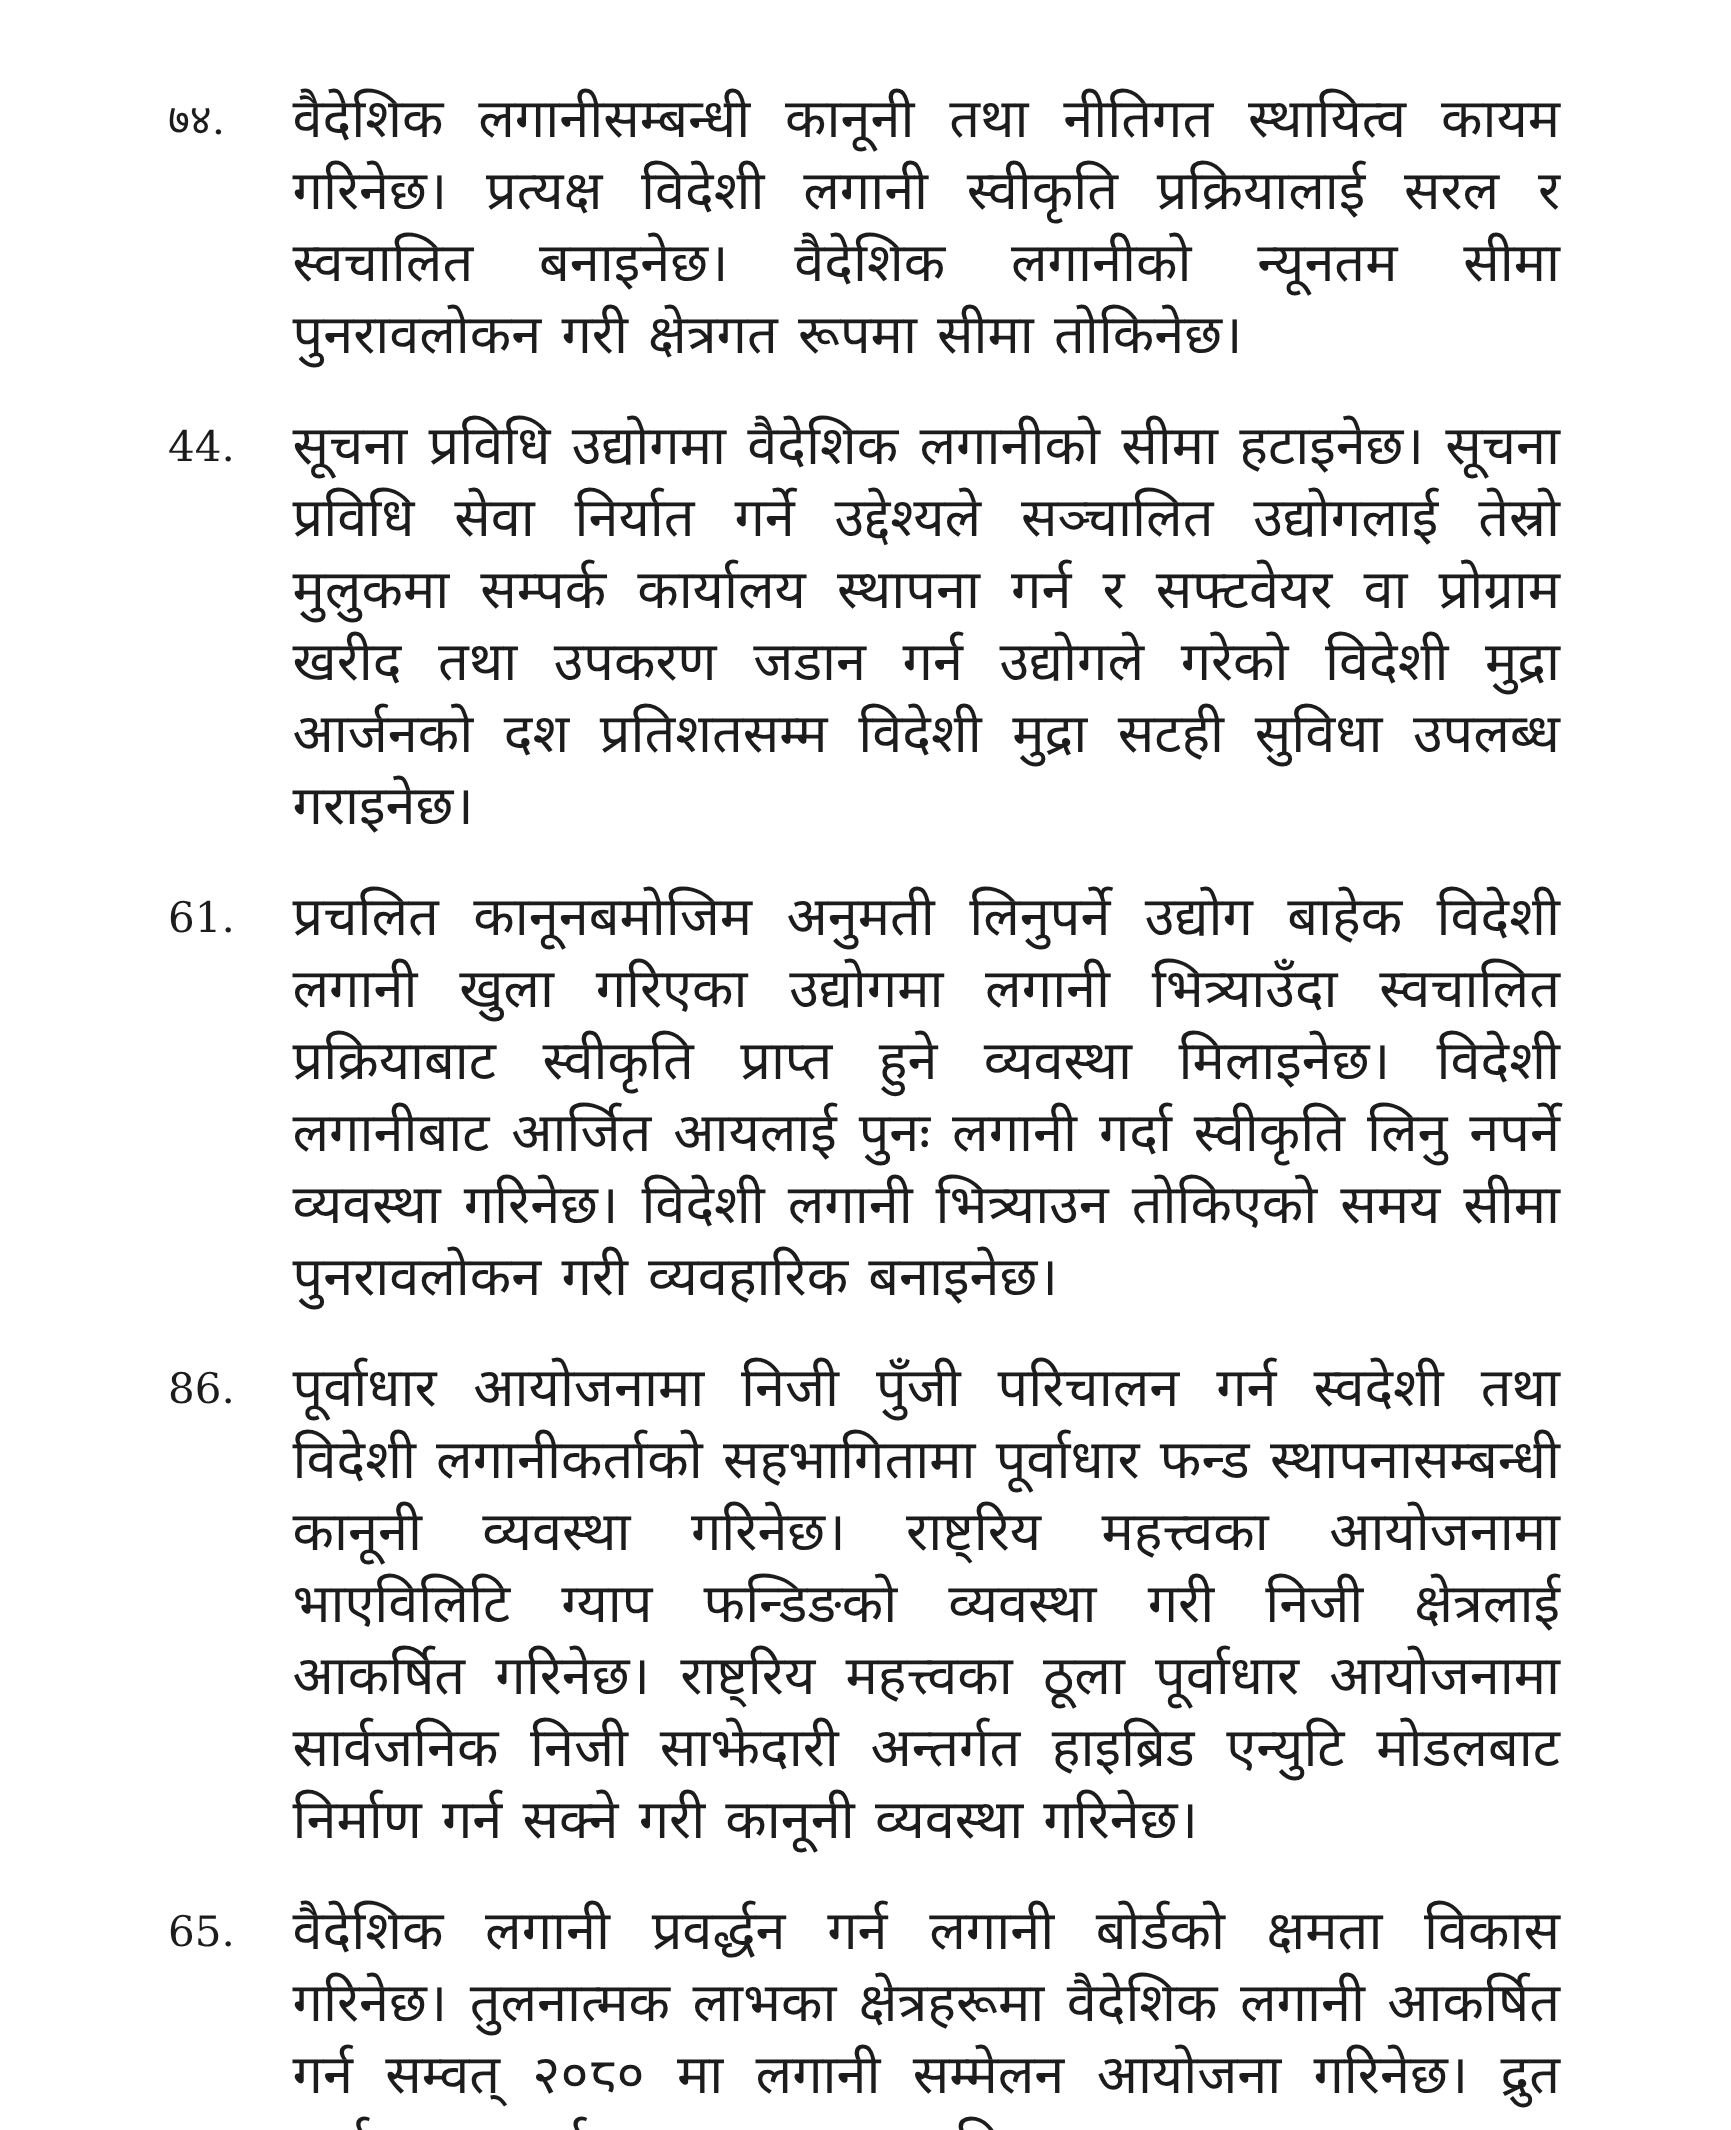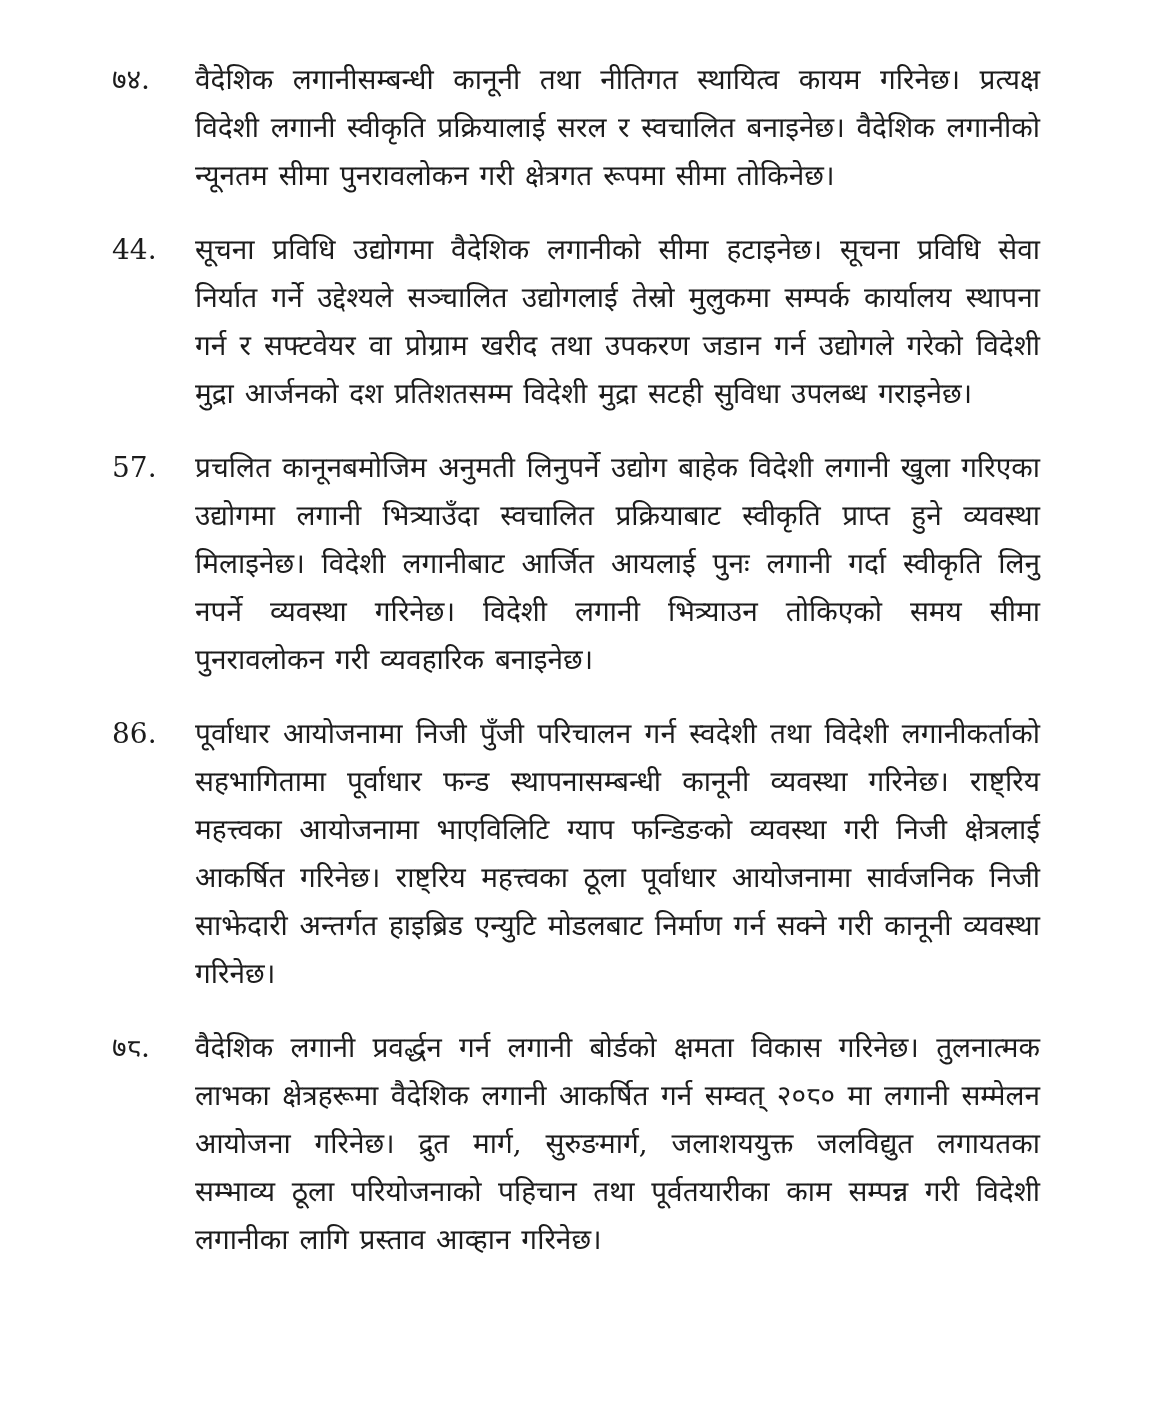--- a/index.html
+++ b/index.html
@@ -31,21 +31,21 @@
   }
   .para-number {
     flex: 0 0 83px;
     font-size: 28px;
     line-height: 48px;
     text-align: left;
     white-space: nowrap;
   }
   .para-text {
     flex: 1 1 auto;
-    font-size: 28px;
+    font-size: 36px;
     line-height: 48px;
     text-align: justify;
     text-justify: inter-word;
     word-spacing: 2px;
   }
 </style>
 </head>
 <body>
 
 <div class="page">
@@ -54,27 +54,27 @@
     <div class="para-number">७४.</div>
     <div class="para-text">वैदेशिक लगानीसम्बन्धी कानूनी तथा नीतिगत स्थायित्व कायम गरिनेछ। प्रत्यक्ष विदेशी लगानी स्वीकृति प्रक्रियालाई सरल र स्वचालित बनाइनेछ। वैदेशिक लगानीको न्यूनतम सीमा पुनरावलोकन गरी क्षेत्रगत रूपमा सीमा तोकिनेछ।</div>
   </div>
 
   <div class="para">
     <div class="para-number">44.</div>
     <div class="para-text">सूचना प्रविधि उद्योगमा वैदेशिक लगानीको सीमा हटाइनेछ। सूचना प्रविधि सेवा निर्यात गर्ने उद्देश्यले सञ्चालित उद्योगलाई तेस्रो मुलुकमा सम्पर्क कार्यालय स्थापना गर्न र सफ्टवेयर वा प्रोग्राम खरीद तथा उपकरण जडान गर्न उद्योगले गरेको विदेशी मुद्रा आर्जनको दश प्रतिशतसम्म विदेशी मुद्रा सटही सुविधा उपलब्ध गराइनेछ।</div>
   </div>
 
   <div class="para">
-    <div class="para-number">57.</div>
+    <div class="para-number">61.</div>
     <div class="para-text">प्रचलित कानूनबमोजिम अनुमती लिनुपर्ने उद्योग बाहेक विदेशी लगानी खुला गरिएका उद्योगमा लगानी भित्र्याउँदा स्वचालित प्रक्रियाबाट स्वीकृति प्राप्त हुने व्यवस्था मिलाइनेछ। विदेशी लगानीबाट आर्जित आयलाई पुनः लगानी गर्दा स्वीकृति लिनु नपर्ने व्यवस्था गरिनेछ। विदेशी लगानी भित्र्याउन तोकिएको समय सीमा पुनरावलोकन गरी व्यवहारिक बनाइनेछ।</div>
   </div>
 
   <div class="para">
     <div class="para-number">86.</div>
     <div class="para-text">पूर्वाधार आयोजनामा निजी पुँजी परिचालन गर्न स्वदेशी तथा विदेशी लगानीकर्ताको सहभागितामा पूर्वाधार फन्ड स्थापनासम्बन्धी कानूनी व्यवस्था गरिनेछ। राष्ट्रिय महत्त्वका आयोजनामा भाएविलिटि ग्याप फन्डिङको व्यवस्था गरी निजी क्षेत्रलाई आकर्षित गरिनेछ। राष्ट्रिय महत्त्वका ठूला पूर्वाधार आयोजनामा सार्वजनिक निजी साझेदारी अन्तर्गत हाइब्रिड एन्युटि मोडलबाट निर्माण गर्न सक्ने गरी कानूनी व्यवस्था गरिनेछ।</div>
   </div>
 
   <div class="para">
-    <div class="para-number">७८.</div>
+    <div class="para-number">65.</div>
     <div class="para-text">वैदेशिक लगानी प्रवर्द्धन गर्न लगानी बोर्डको क्षमता विकास गरिनेछ। तुलनात्मक लाभका क्षेत्रहरूमा वैदेशिक लगानी आकर्षित गर्न सम्वत् २०८० मा लगानी सम्मेलन आयोजना गरिनेछ। द्रुत मार्ग, सुरुङमार्ग, जलाशययुक्त जलविद्युत लगायतका सम्भाव्य ठूला परियोजनाको पहिचान तथा पूर्वतयारीका काम सम्पन्न गरी विदेशी लगानीका लागि प्रस्ताव आव्हान गरिनेछ।</div>
   </div>
 
 </div>
 
 </body></html>

